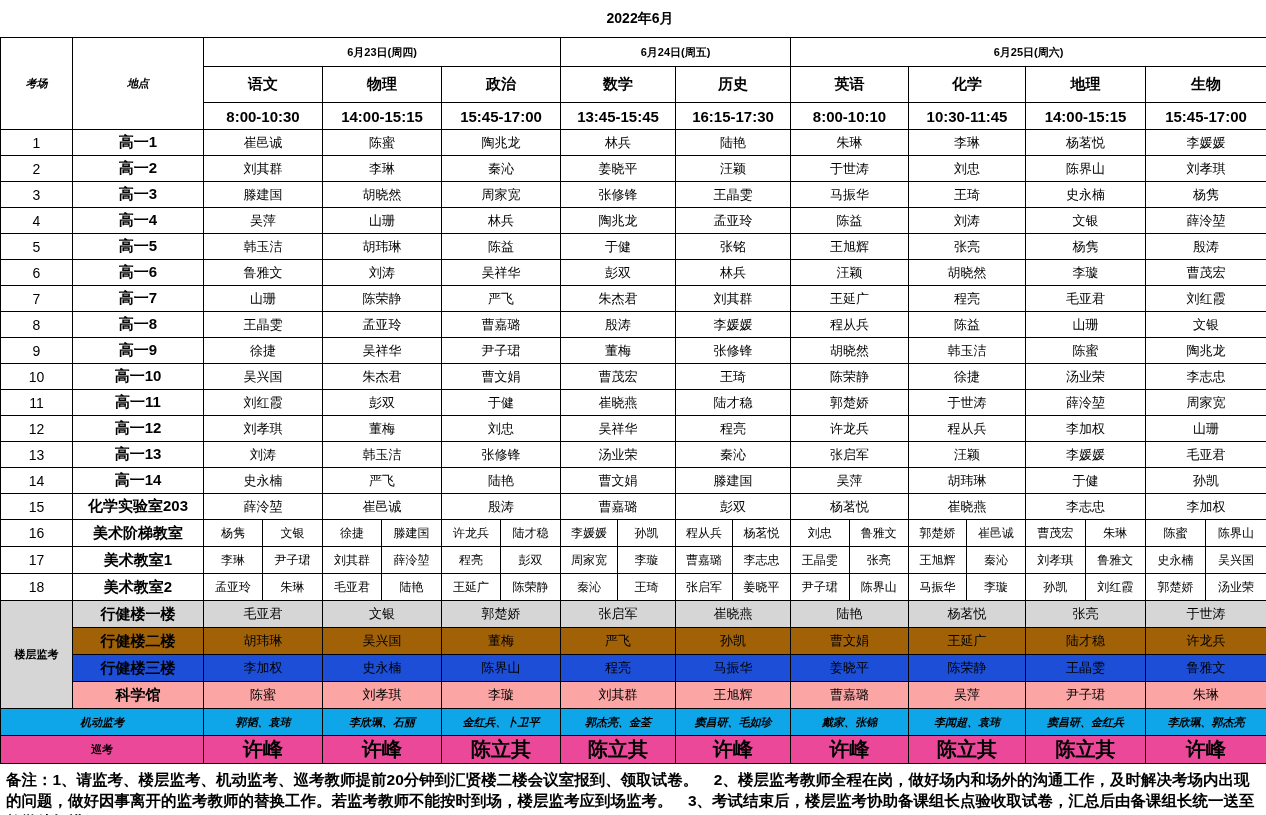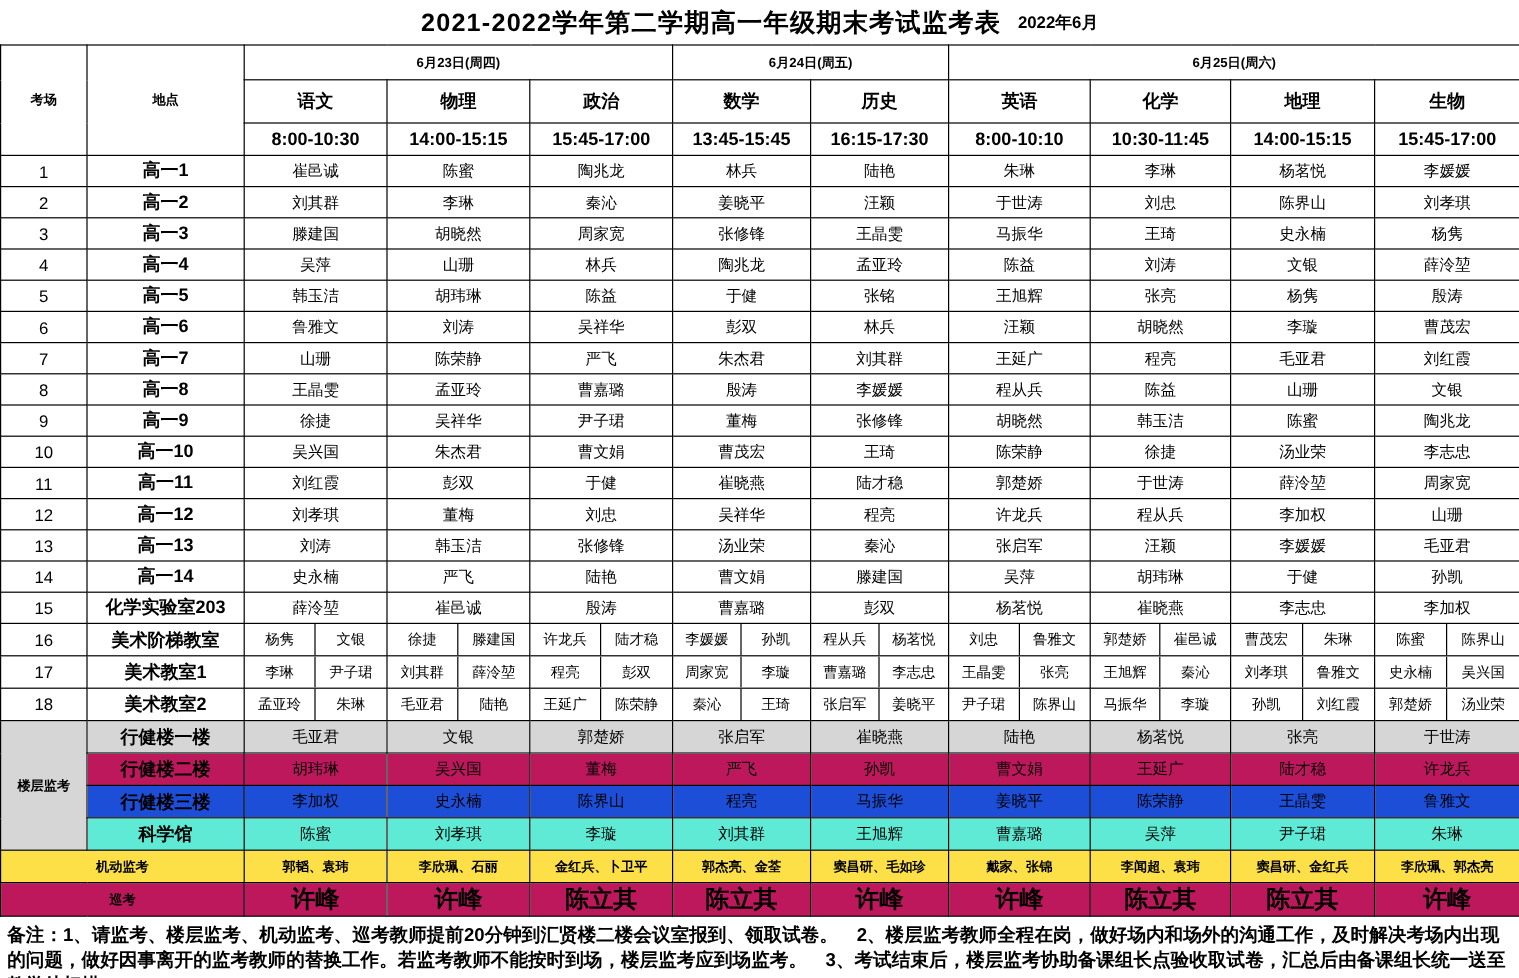--- a/index.html
+++ b/index.html
@@ -8,21 +8,21 @@
   body { width:1266px; }
   .title-bar { height:37px; display:flex; align-items:center; justify-content:center; }
   .title-bar .t { font-size:21px; font-weight:bold; letter-spacing:1px; }
   .title-bar .s { font-size:14px; font-weight:bold; margin-left:14px; }
   table { border-collapse:collapse; table-layout:fixed; width:1266px; }
   th, td { border:1px solid #000; padding:0; text-align:center; vertical-align:middle;
     overflow:hidden; white-space:nowrap; }
   tr.hdr-day th { height:29px; font-size:11px; font-weight:bold; }
   tr.hdr-sub th { height:36px; font-size:15px; font-weight:bold; }
   tr.hdr-time th { height:27px; font-size:15px; font-weight:bold; }
-  th.corner { font-size:15px; font-weight:bold; }
+  th.corner { font-size:15px; font-weight:bold;font-style:italic; }
   tr.body-row td { height:26px; }
   td.no { font-size:14px; }
   td.loc { font-size:15px; font-weight:bold; }
   td.nm { font-family:"DejaVu Serif", serif; font-size:13px; }
   td.split-cell { padding:0; }
   .split { display:flex; width:100%; height:100%; align-items:center; }
   .split .half { flex:1 1 50%; font-family:"DejaVu Serif", serif; font-size:12px;
     overflow:hidden; white-space:nowrap; }
   .split .half:first-child { border-right:1px solid #000; }
   .split .half { line-height:26px; height:26px; }
@@ -32,21 +32,20 @@
   tr.mobile-row td.nm { font-size:11px; font-weight:bold; }
   tr.patrol-row td { height:28px; }
   tr.patrol-row td.nm { font-size:20px; font-weight:bold; }
   .notes { padding:5px 8px 0 6px; font-size:15.5px; font-weight:bold; line-height:21px;
     text-align:left; white-space:normal; }
 </style>
 </head>
 <body>
 
 <div class="title-bar">
-  <span class="t">2021-2022学年第二学期高一年级期末考试监考表</span>
   <span class="s">2022年6月</span>
 </div>
 
 <table id="grid">
   <colgroup>
     <col style="width:72px">
       <col style="width:131px">
     <col style="width:119px">
       <col style="width:119px">
       <col style="width:119px">
@@ -462,21 +461,21 @@
         <td class="nm">毛亚君</td>
         <td class="nm">文银</td>
         <td class="nm">郭楚娇</td>
         <td class="nm">张启军</td>
         <td class="nm">崔晓燕</td>
         <td class="nm">陆艳</td>
         <td class="nm">杨茗悦</td>
         <td class="nm">张亮</td>
         <td class="nm">于世涛</td>
       </tr>
-      <tr class="floor-row" style="background: #be185d;">
+      <tr class="floor-row" style="background: #a16207;">
         <td class="loc">行健楼二楼</td>
         <td class="nm">胡玮琳</td>
         <td class="nm">吴兴国</td>
         <td class="nm">董梅</td>
         <td class="nm">严飞</td>
         <td class="nm">孙凯</td>
         <td class="nm">曹文娟</td>
         <td class="nm">王延广</td>
         <td class="nm">陆才稳</td>
         <td class="nm">许龙兵</td>
@@ -486,45 +485,45 @@
         <td class="nm">李加权</td>
         <td class="nm">史永楠</td>
         <td class="nm">陈界山</td>
         <td class="nm">程亮</td>
         <td class="nm">马振华</td>
         <td class="nm">姜晓平</td>
         <td class="nm">陈荣静</td>
         <td class="nm">王晶雯</td>
         <td class="nm">鲁雅文</td>
       </tr>
-      <tr class="floor-row" style="background: #5eead4;">
+      <tr class="floor-row" style="background: #fca5a5;">
         <td class="loc">科学馆</td>
         <td class="nm">陈蜜</td>
         <td class="nm">刘孝琪</td>
         <td class="nm">李璇</td>
         <td class="nm">刘其群</td>
         <td class="nm">王旭辉</td>
         <td class="nm">曹嘉璐</td>
         <td class="nm">吴萍</td>
         <td class="nm">尹子珺</td>
         <td class="nm">朱琳</td>
       </tr>
-      <tr class="mobile-row" style="background: #fde047;">
+      <tr class="mobile-row" style="background: #0ea5e9; font-style: italic;">
         <td class="section-label" colspan="2">机动监考</td>
         <td class="nm">郭韬、袁玮</td>
         <td class="nm">李欣珮、石丽</td>
         <td class="nm">金红兵、卜卫平</td>
         <td class="nm">郭杰亮、金荃</td>
         <td class="nm">窦昌研、毛如珍</td>
         <td class="nm">戴家、张锦</td>
         <td class="nm">李闻超、袁玮</td>
         <td class="nm">窦昌研、金红兵</td>
         <td class="nm">李欣珮、郭杰亮</td>
       </tr>
-      <tr class="patrol-row" style="background: #be185d;">
+      <tr class="patrol-row" style="background: #ec4899;">
         <td class="section-label" colspan="2">巡考</td>
         <td class="nm">许峰</td>
         <td class="nm">许峰</td>
         <td class="nm">陈立其</td>
         <td class="nm">陈立其</td>
         <td class="nm">许峰</td>
         <td class="nm">许峰</td>
         <td class="nm">陈立其</td>
         <td class="nm">陈立其</td>
         <td class="nm">许峰</td>

